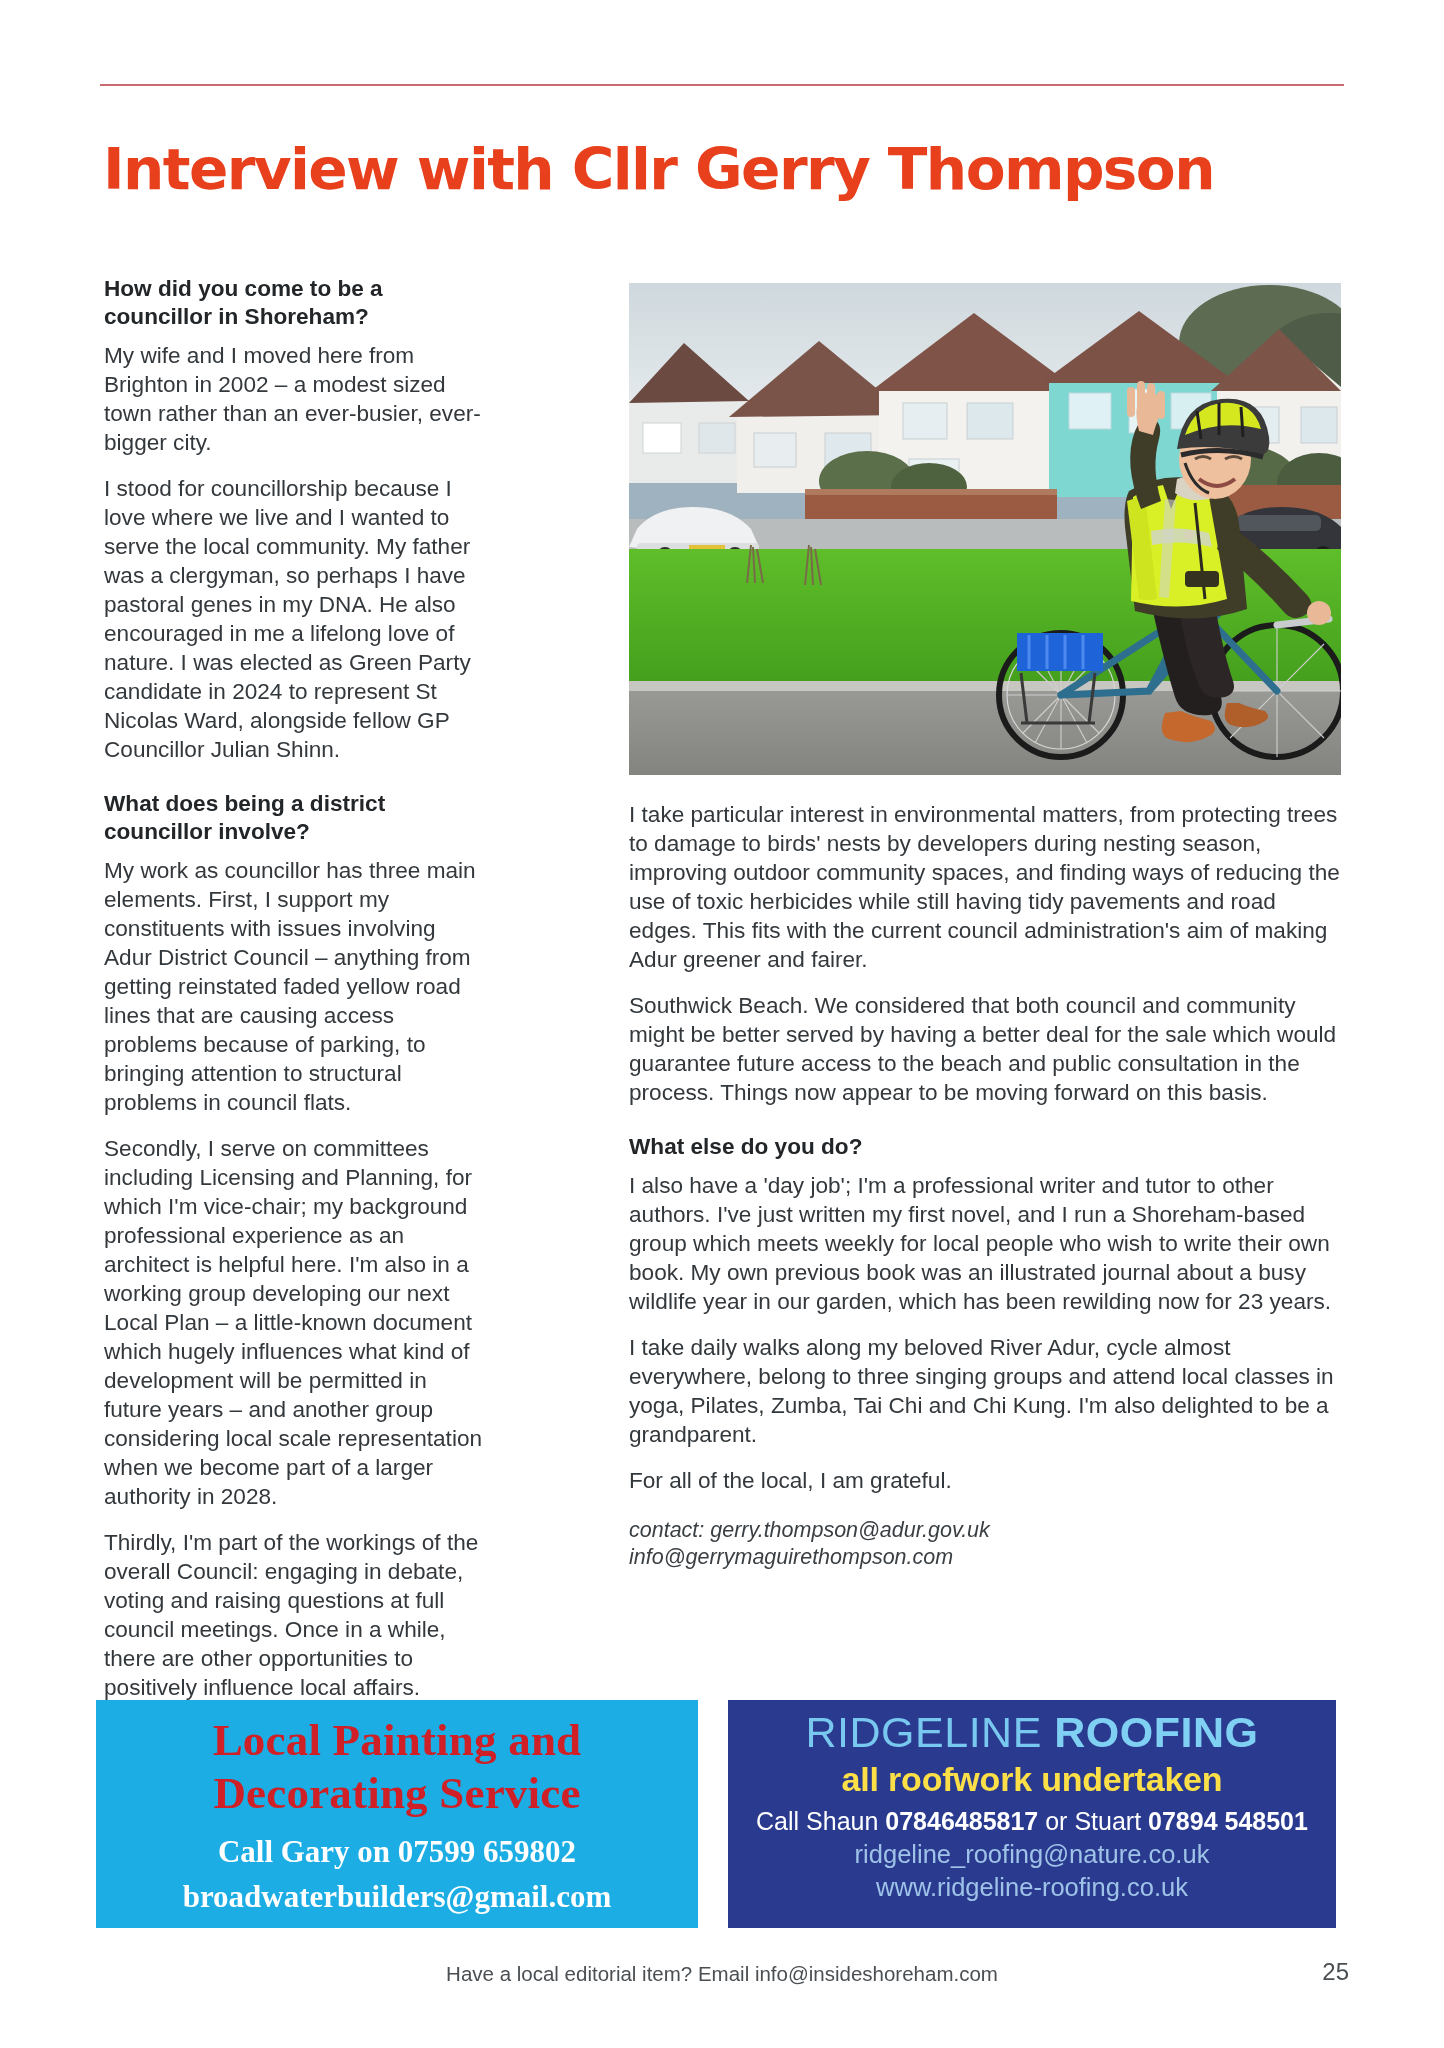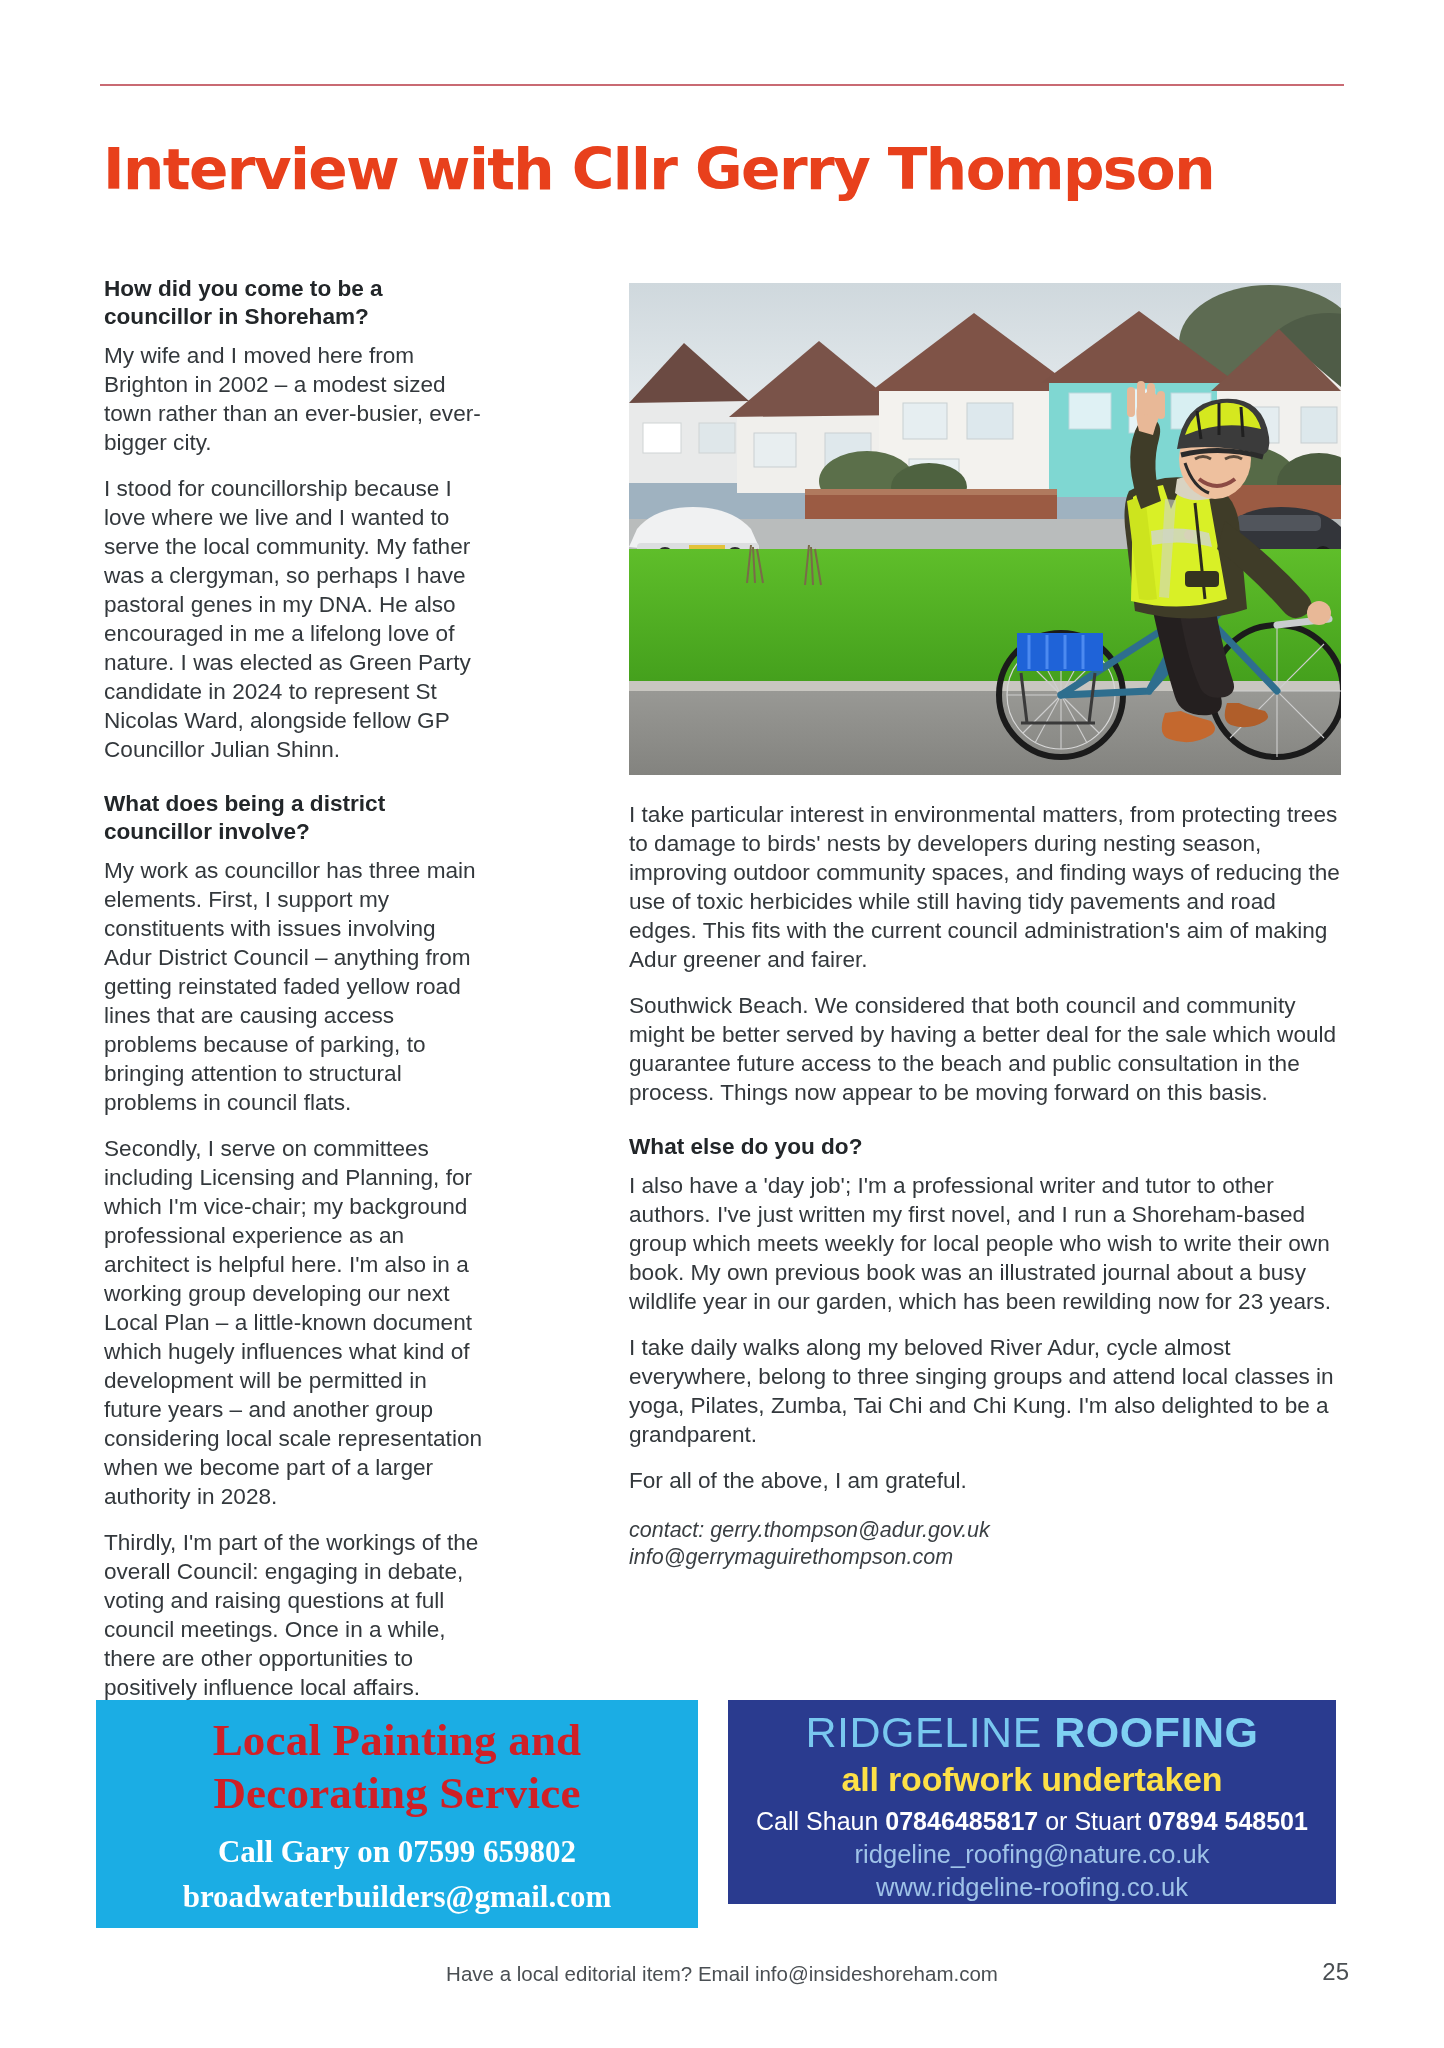--- a/index.html
+++ b/index.html
@@ -84,21 +84,21 @@
     letter-spacing:.2px;
   }
   .ad-left .ln3 {
     color:#ffffff; font-weight:700; font-size:31px; line-height:46px; margin-top:9px;
   }
   .ad-left .ln4 {
     color:#ffffff; font-weight:700; font-size:31px; line-height:44px;
   }
 
   .ad-right {
-    position:absolute; left:632px; top:0; width:608px; height:204px;
+    position:absolute; left:632px; top:0; width:608px; height:228px;
     background:#2a3b8f;
     text-align:center;
     font-family:"Liberation Sans", sans-serif;
     padding-top:6px;
   }
   .ad-right .brand {
     font-size:43px; line-height:52px; letter-spacing:.5px; white-space:nowrap;
   }
   .ad-right .brand .b1 { color:#79c8ef; font-weight:300; }
   .ad-right .brand .b2 { color:#7fd0f2; font-weight:700; }
@@ -316,21 +316,21 @@
     <p>Secondly, I serve on committees including Licensing and Planning, for which I'm vice-chair; my background professional experience as an architect is helpful here. I'm also in a working group developing our next Local Plan – a little-known document which hugely influences what kind of development will be permitted in future years – and another group considering local scale representation when we become part of a larger authority in 2028.</p>
     <p>Thirdly, I'm part of the workings of the overall Council: engaging in debate, voting and raising questions at full council meetings. Once in a while, there are other opportunities to positively influence local affairs. Earlier this year, Cllr Shinn, Beach Cllr Julia Watts and I felt the duty to call in for scrutiny an imminent decision to sell</p>
   </div>
 
   <div class="flow-right col">
     <p>I take particular interest in environmental matters, from protecting trees to damage to birds' nests by developers during nesting season, improving outdoor community spaces, and finding ways of reducing the use of toxic herbicides while still having tidy pavements and road edges. This fits with the current council administration's aim of making Adur greener and fairer.</p>
     <p>Southwick Beach. We considered that both council and community might be better served by having a better deal for the sale which would guarantee future access to the beach and public consultation in the process. Things now appear to be moving forward on this basis.</p>
     <h3 class="q spaced">What else do you do?</h3>
     <p>I also have a 'day job'; I'm a professional writer and tutor to other authors. I've just written my first novel, and I run a Shoreham-based group which meets weekly for local people who wish to write their own book. My own previous book was an illustrated journal about a busy wildlife year in our garden, which has been rewilding now for 23 years.</p>
     <p>I take daily walks along my beloved River Adur, cycle almost everywhere, belong to three singing groups and attend local classes in yoga, Pilates, Zumba, Tai Chi and Chi Kung. I'm also delighted to be a grandparent.</p>
-    <p>For all of the above, I am grateful.</p>
+    <p>For all of the local, I am grateful.</p>
     <div class="contact">
       <div>contact: gerry.thompson@adur.gov.uk</div>
       <div>info@gerrymaguirethompson.com</div>
     </div>
   </div>
 
   <div class="ads">
 
     <div class="ad-left">
       <div class="ln1">Local Painting and</div>

